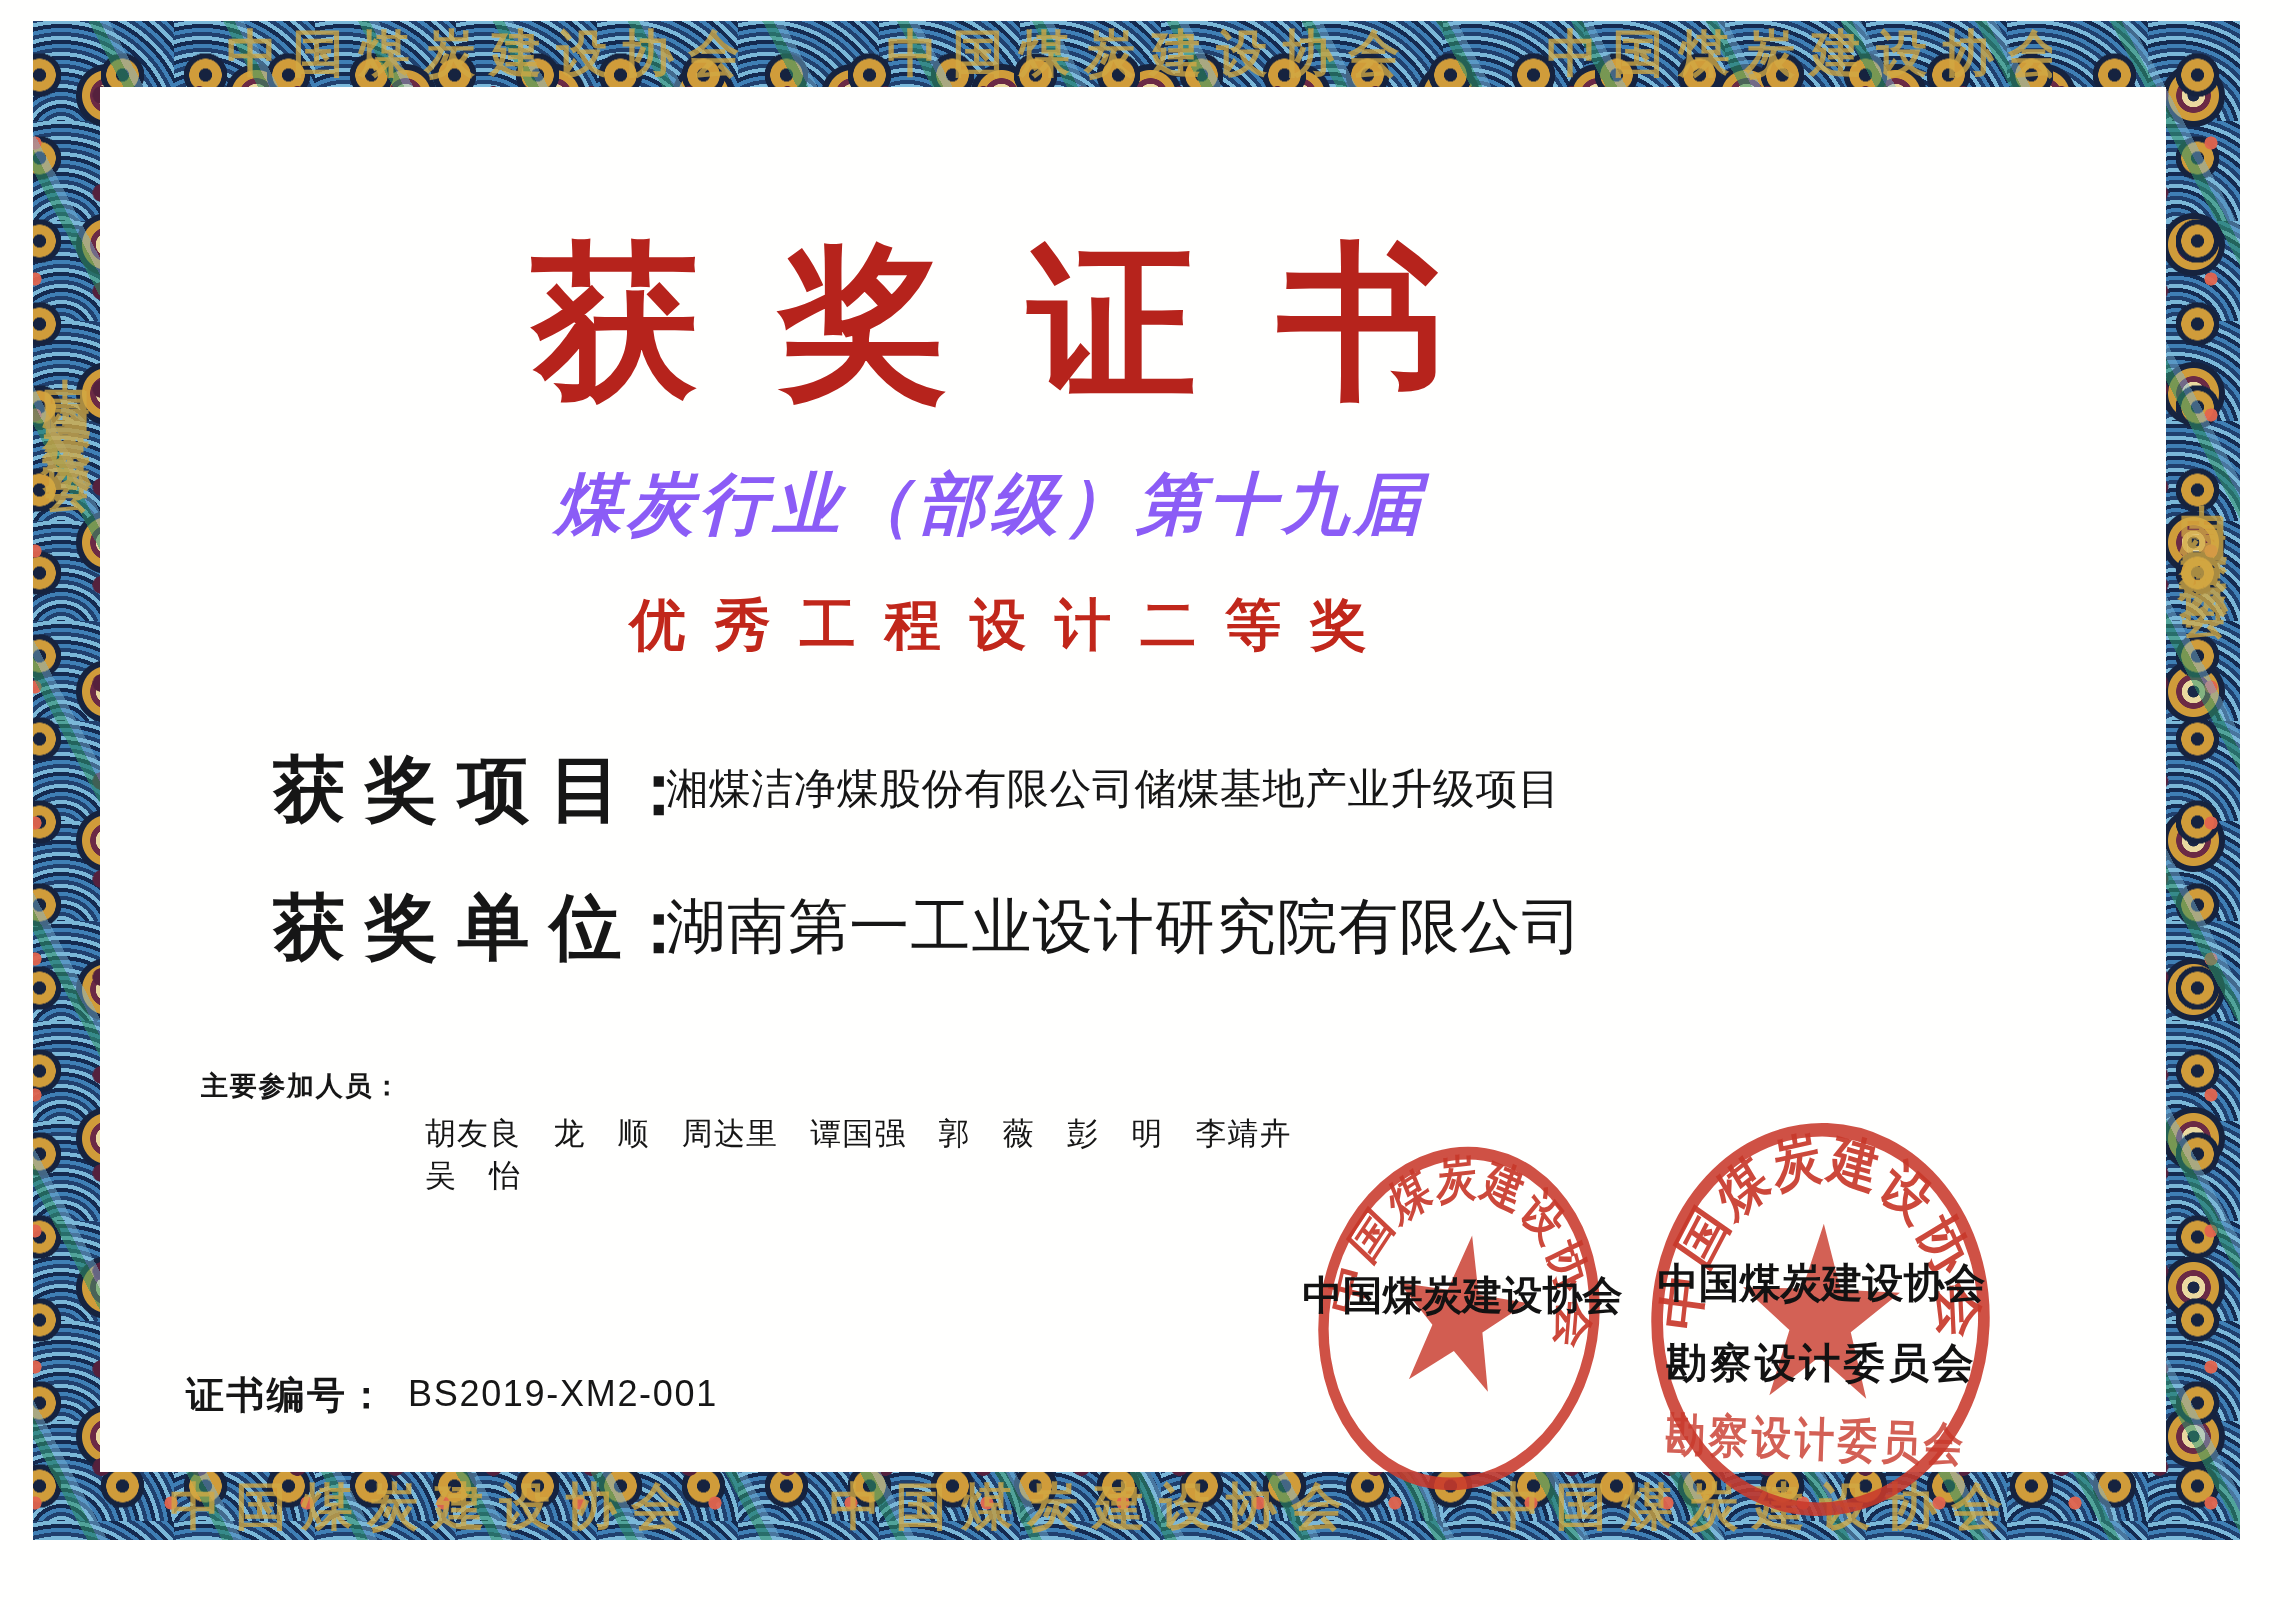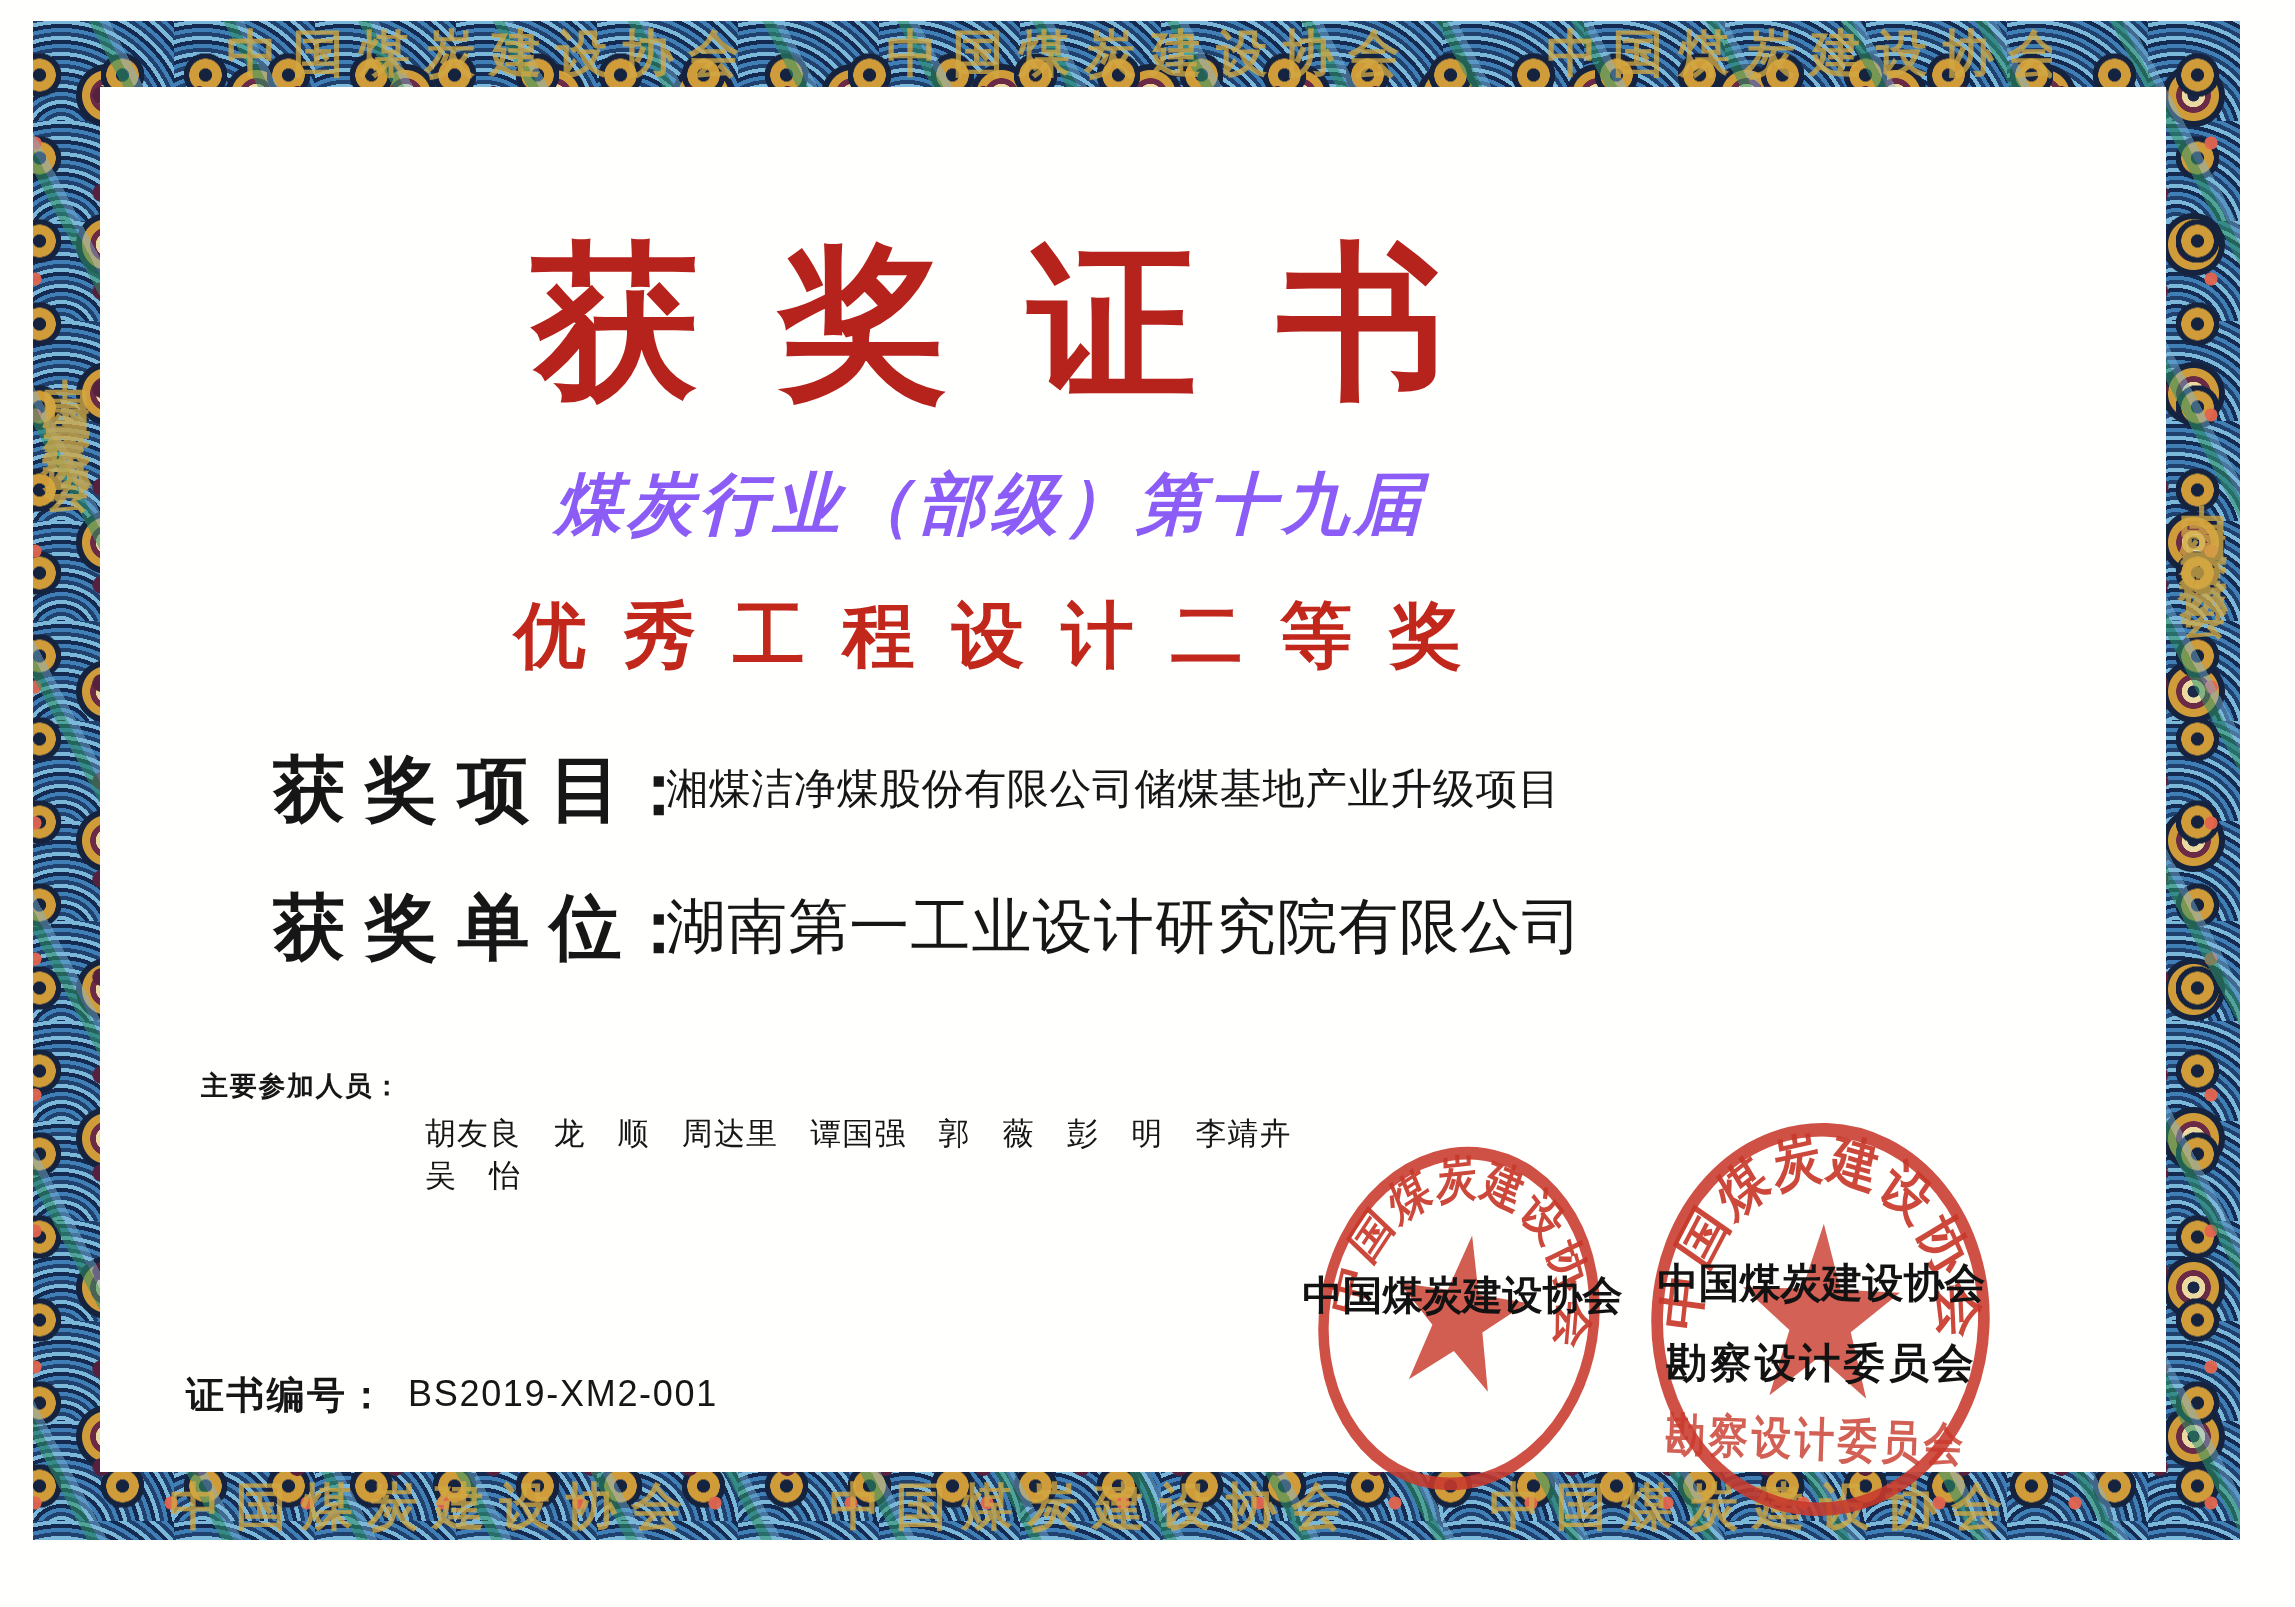--- a/index.html
+++ b/index.html
@@ -48,22 +48,22 @@
 
   .title {
     top:218px; font-size:168px; font-weight:700; color:#b6231c;
     letter-spacing:.48em; text-indent:.48em; line-height:1.25; white-space:nowrap;
   }
   .subtitle {
     top:459px; font-size:67px; font-weight:900; color:#8b5cf6;
     letter-spacing:5.7px; text-indent:5.7px; white-space:nowrap;font-style:italic;
   }
   .award {
-    top:588px; font-size:72px; font-weight:700; color:#c1271b;
-    letter-spacing:.52em; text-indent:.52em; white-space:nowrap;
+    top:588px; font-size:56px; font-weight:700; color:#c1271b;
+    letter-spacing:.52em; text-indent:.52em; white-space:nowrap;padding-left:10px;
   }
 
   .field-label { left:273px; font-size:72px; font-weight:700; letter-spacing:1.1px; white-space:pre; }
   .f1-label { top:742px; }
   .f1-value { left:666px; top:761px; font-size:42px;  letter-spacing:0.6px; white-space:nowrap; }
   .f2-label { top:880px; }
   .f2-value { left:666px; top:887px; font-size:60px; letter-spacing:1.1px; white-space:nowrap; }
 
   .participants-label {
     left:201px; top:1068px; font-size:27px; font-weight:600; letter-spacing:1.7px;

